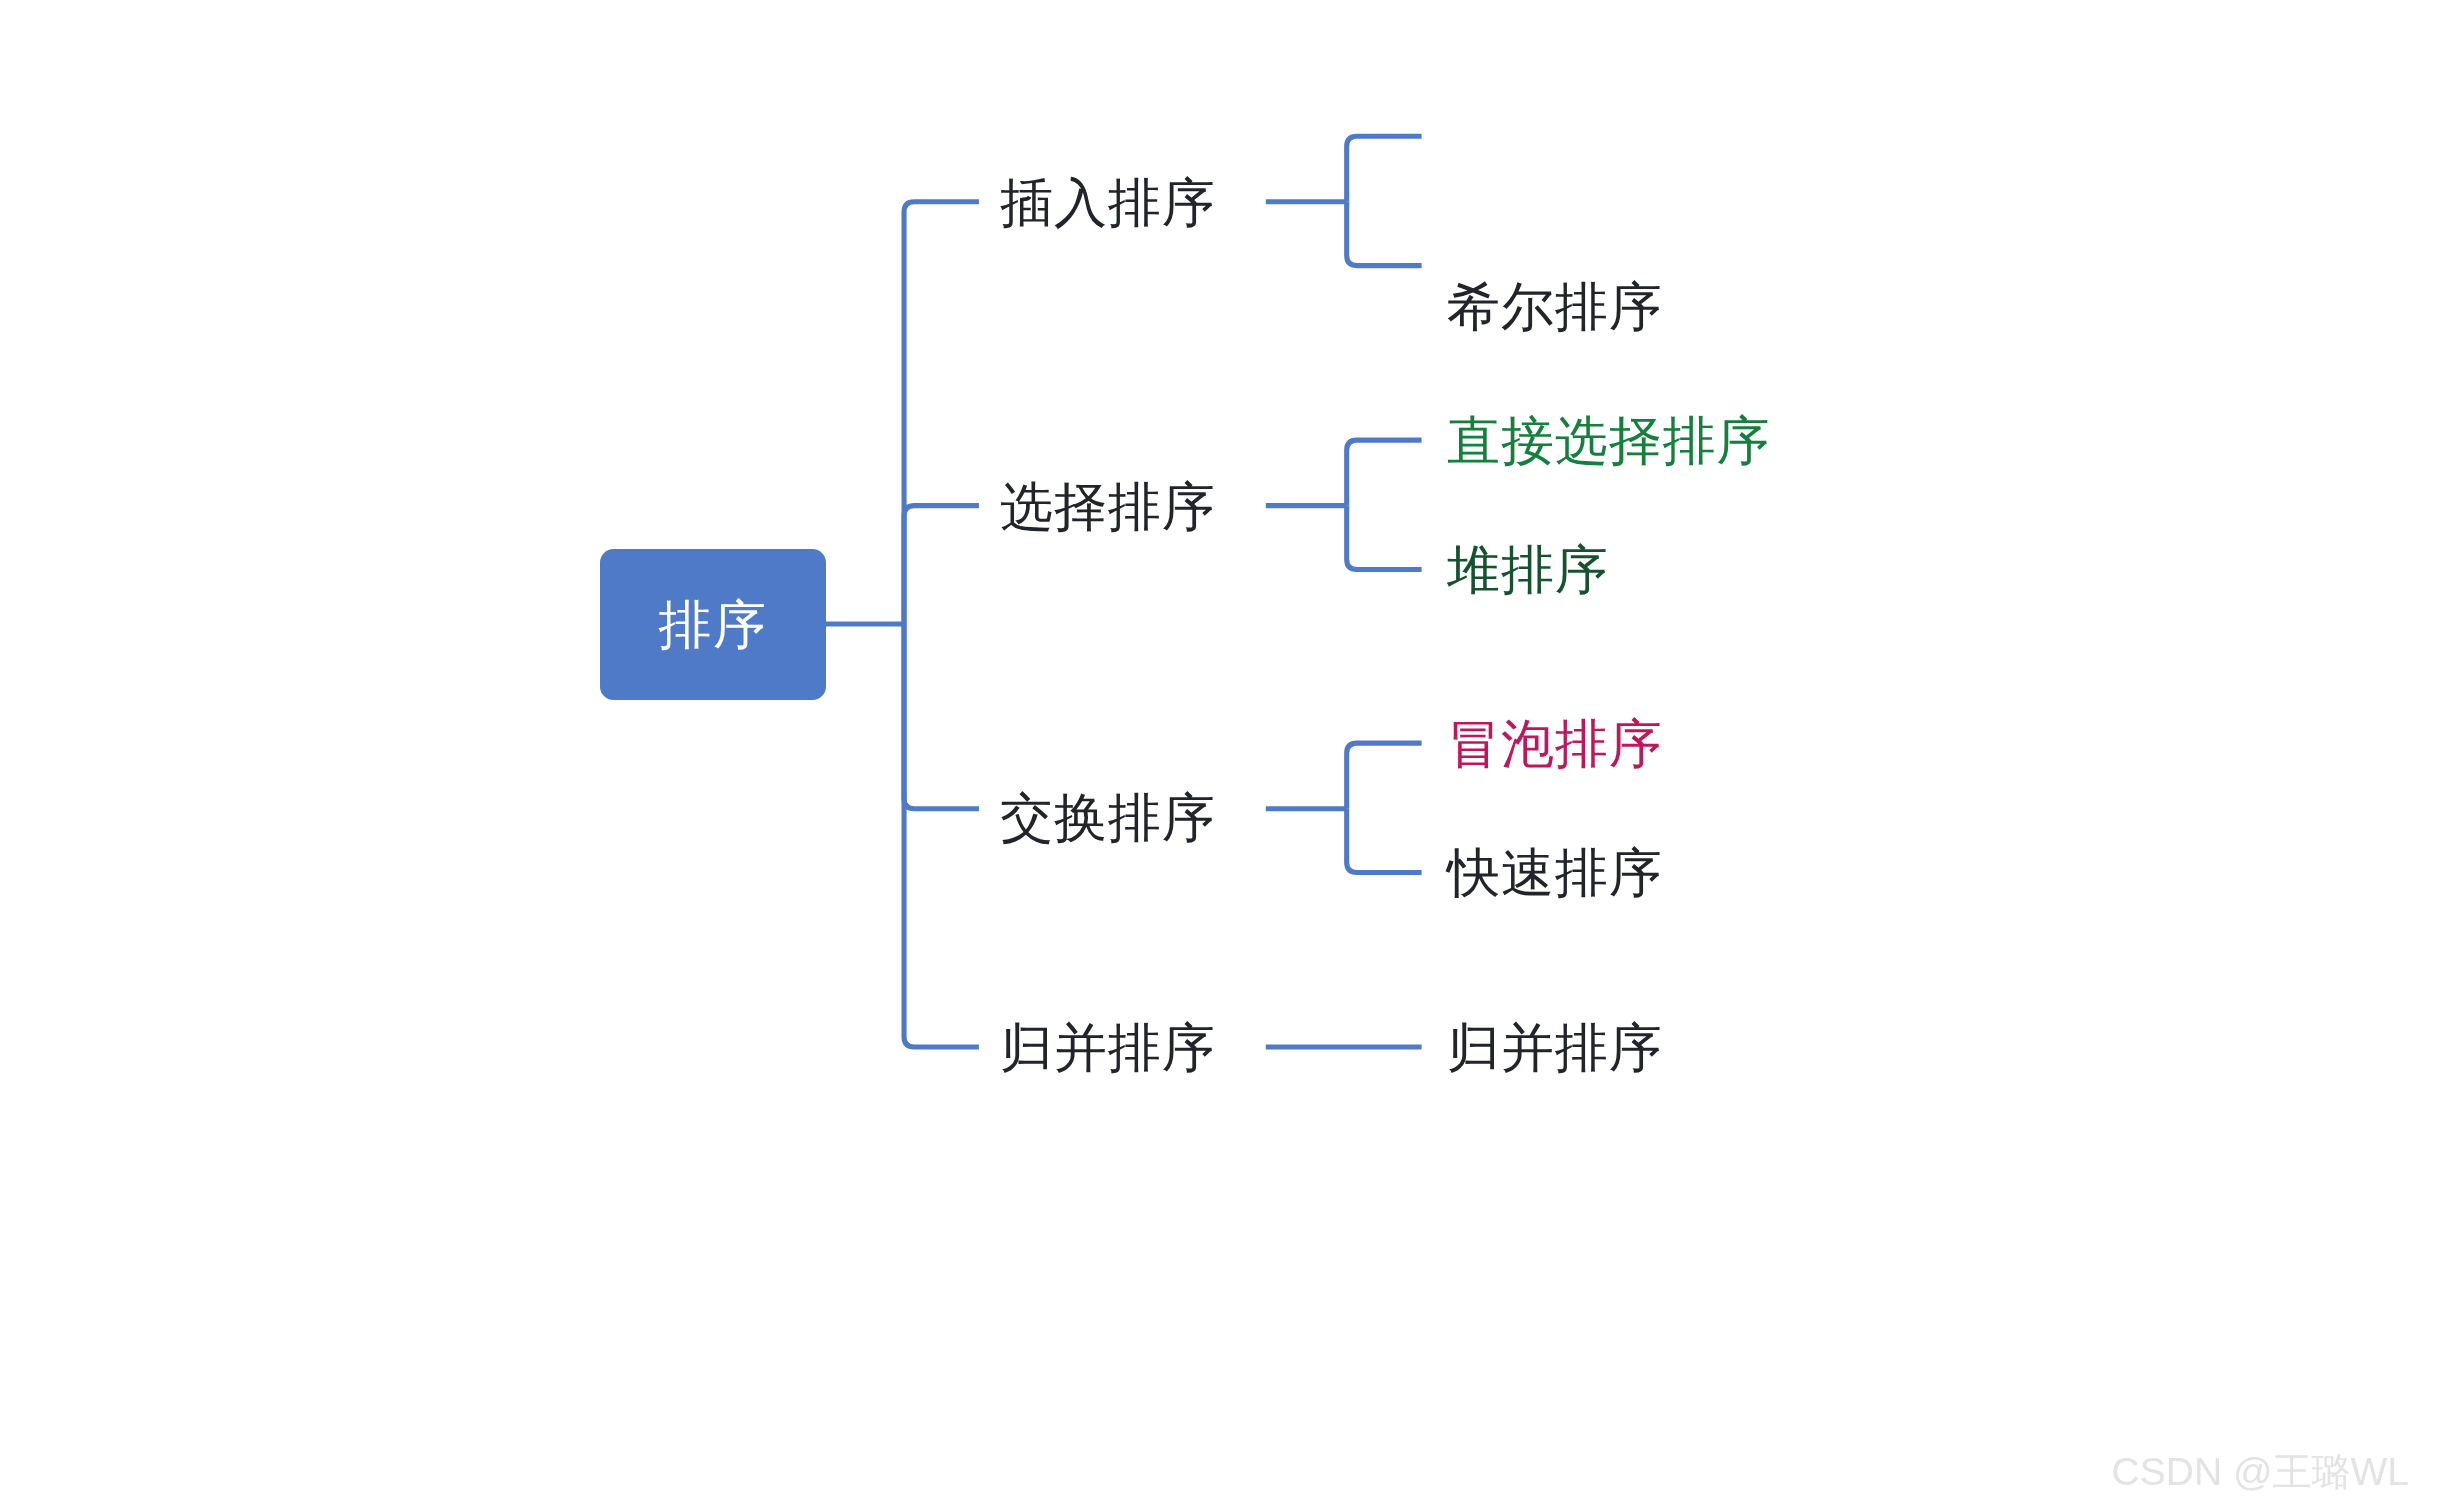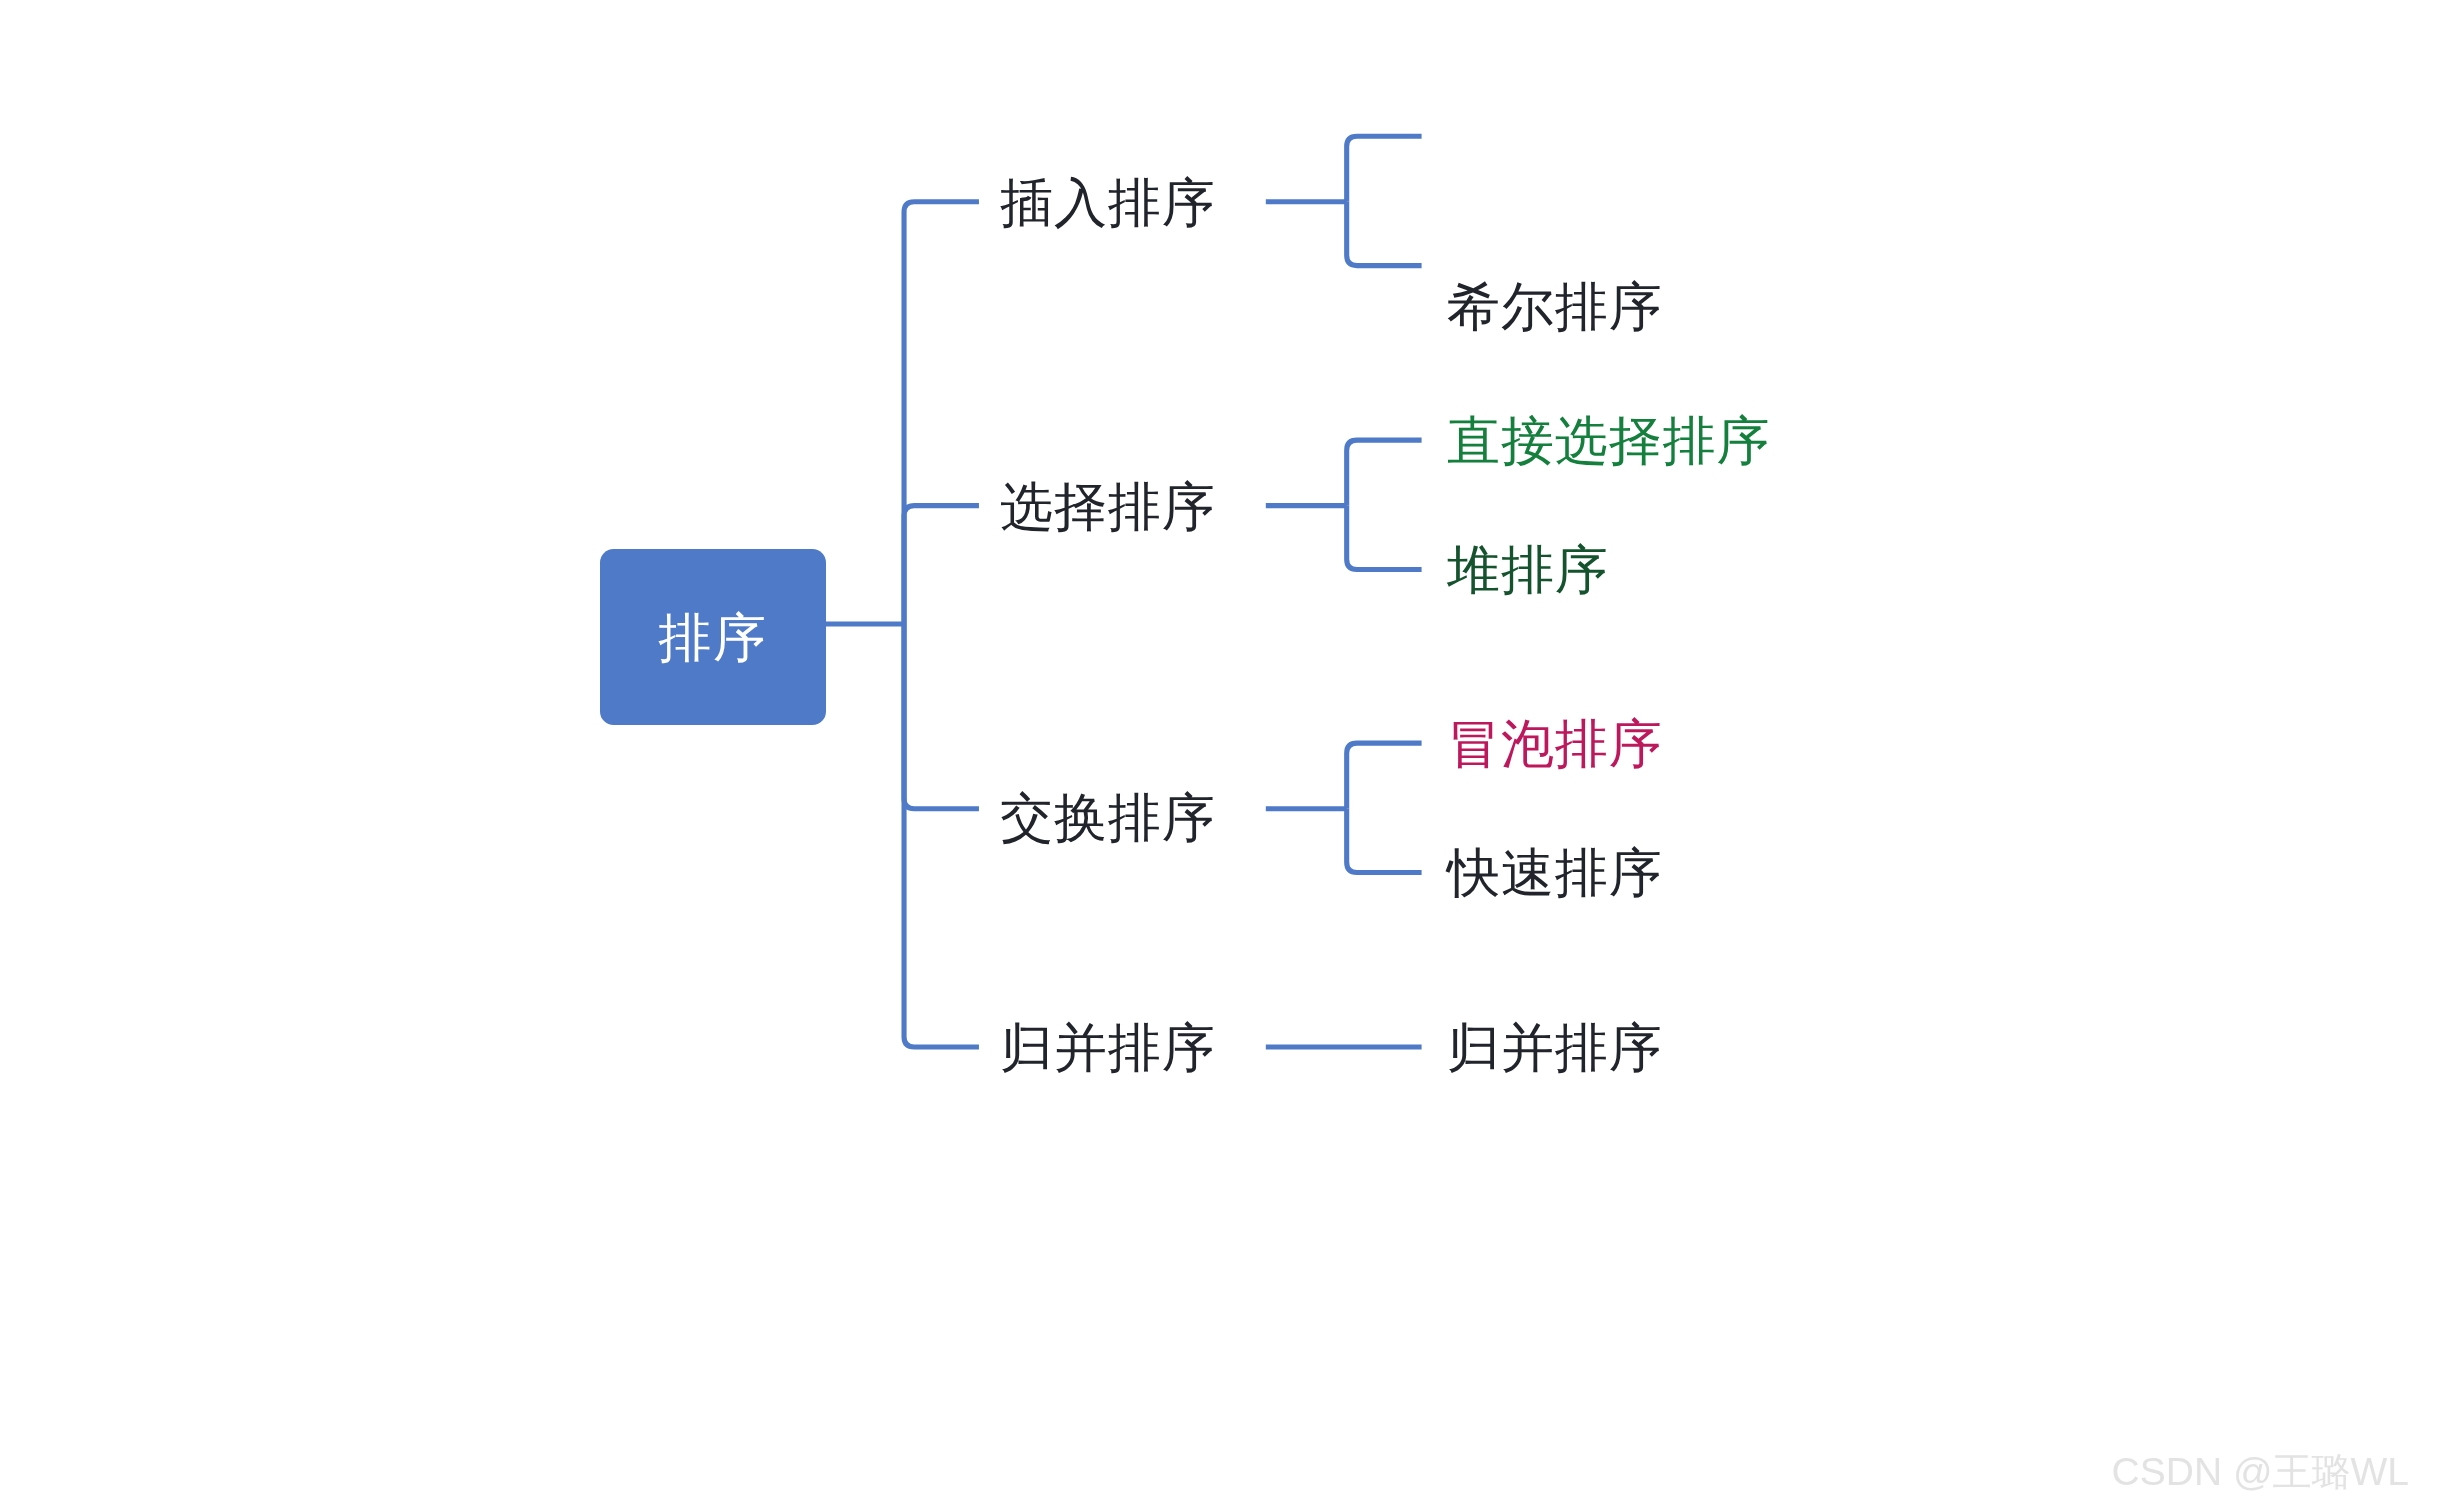--- a/index.html
+++ b/index.html
@@ -24,21 +24,21 @@
     top: 0;
     width: 2438px;
     height: 1505px;
     pointer-events: none;
   }
   .root-node {
     position: absolute;
     left: 600px;
     top: 549px;
     width: 226px;
-    height: 176px;
+    height: 151px;
     border-radius: 13.6px;
     display: flex;
     align-items: center;
     justify-content: center;
     box-sizing: border-box;
   }
   .root-label {
     color: #ffffff;
     font-size: 53px;
     letter-spacing: 1.7px;

